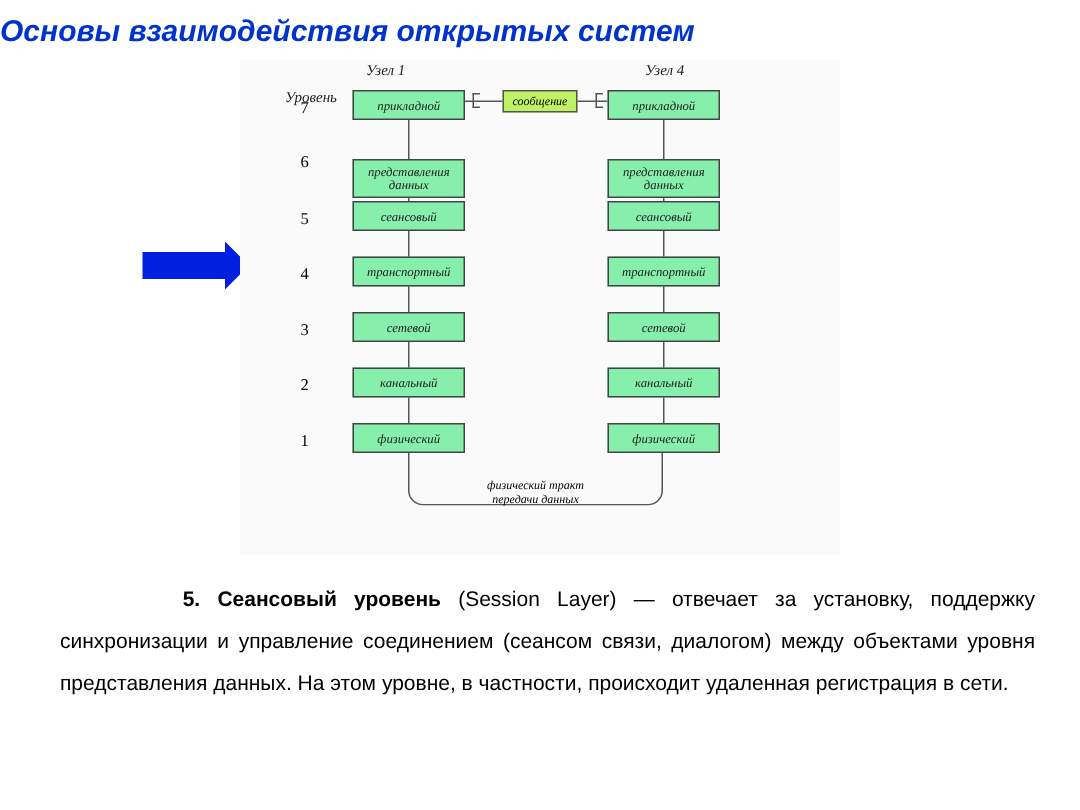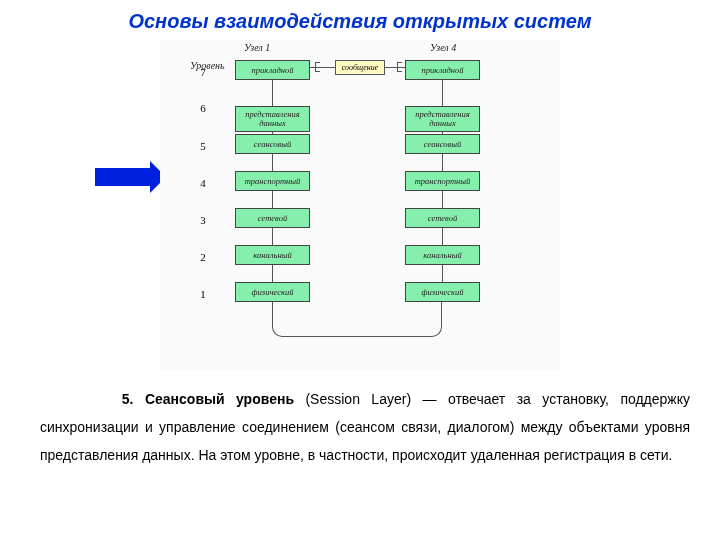--- a/index.html
+++ b/index.html
@@ -9,21 +9,21 @@
     background: #fff;
     font-family: Arial, sans-serif;
     position: relative;
     overflow: hidden;
   }
   .title {
     position: absolute;
     top: 10px;
     left: 0;
     right: 0;
-    text-align: center;
+    text-align: left;
     font-size: 20px;
     font-weight: bold;
     font-style: italic;
     color: #0033cc;
   }
   .diagram {
     position: absolute;
     top: 40px;
     left: 50%;
     transform: translateX(-50%);
@@ -80,21 +80,21 @@
     left: 175px;
     width: 50px;
     height: 15px;
     border: 1px solid #555;
     font-size: 8px;
     font-style: italic;
     font-family: "Times New Roman", serif;
     display: flex;
     align-items: center;
     justify-content: center;
-    background: #fef9c3;
+    background: #bef264;
   }
   .msg-line {
     position: absolute;
     top: 27px;
     height: 0;
     border-top: 1px solid #555;
   }
   .msg-bracket {
     position: absolute;
     width: 5px;
@@ -185,17 +185,18 @@
 
   <div class="layer-box col2" style="top:20px;">прикладной</div>
   <div class="layer-box layer-tall col2" style="top:54px;">представления данных</div>
   <div class="layer-box col2" style="top:94px;">сеансовый</div>
   <div class="layer-box col2" style="top:131px;">транспортный</div>
   <div class="layer-box col2" style="top:168px;">сетевой</div>
   <div class="layer-box col2" style="top:205px;">канальный</div>
   <div class="layer-box col2" style="top:242px;">физический</div>
 
   <div class="uturn" style="left:112px; top:262px; width:170px; height:35px;"></div>
+  <div class="phys-label" style="left:152px; top:280px;">физический тракт<br>передачи данных</div>
 </div>
 
 <div class="body-text">
   &nbsp;&nbsp;&nbsp;&nbsp;<span class="lead">5. Сеансовый уровень</span><span> (Session Layer) — отвечает за установку, поддержку синхронизации и управление соединением (сеансом связи, диалогом) между объектами уровня представления данных. На этом уровне, в частности, происходит удаленная регистрация в сети.</span>
 </div>
 
 </body></html>

